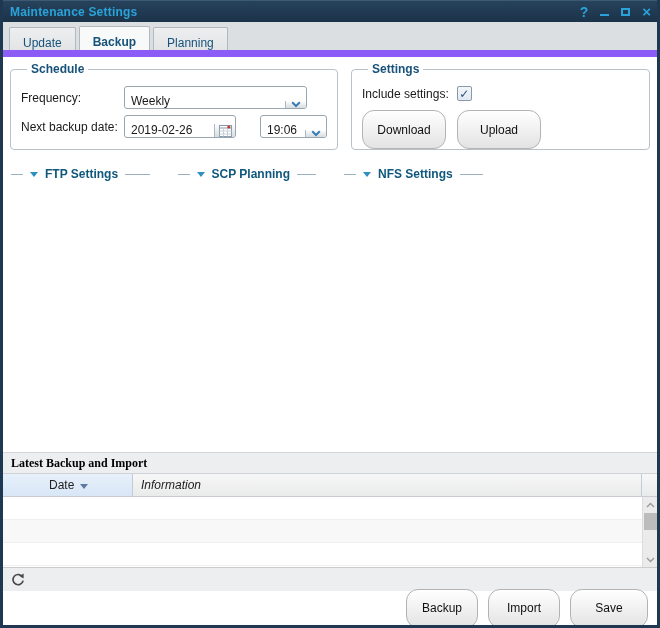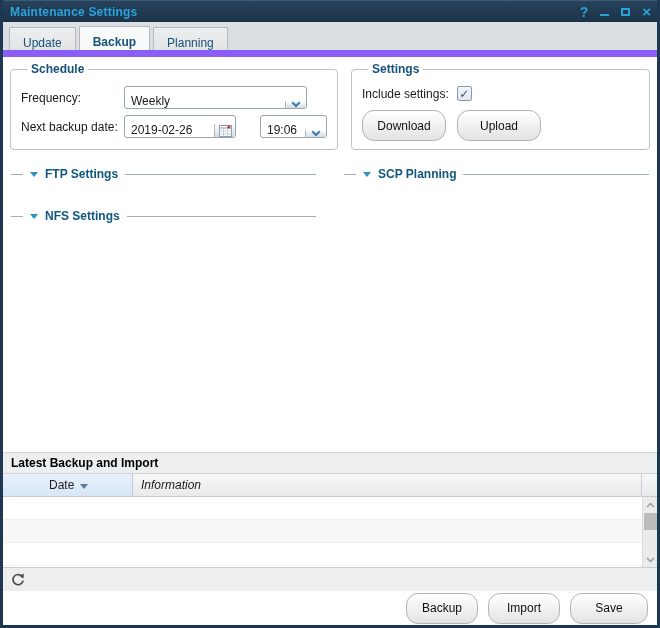--- a/index.html
+++ b/index.html
@@ -74,49 +74,49 @@
   .w-date { width:112px; }
   .w-time { width:67px; margin-left:24px; }
   .chk {
     width:15px; height:15px; margin-left:8px;
     border:1px solid #8a99a5; border-radius:2px;
     background:linear-gradient(#f2f6fa,#dfe9f2);
     display:flex; align-items:center; justify-content:center;
     color:#2c4f79; font-weight:bold; font-size:12px; line-height:12px;
   }
   .pillbtn {
-    height:31px; border:1px solid #b3b3b3; border-radius:12px;
+    height:39px; border:1px solid #b3b3b3; border-radius:12px;
     background:linear-gradient(#ffffff,#e3e3e3);
     padding:0 14px; min-width:84px;
     font-family:inherit; font-size:12px; color:#111; cursor:default;
   }
   .btnrow { display:flex; gap:11px; margin-top:9px; }
   
   .sections {
-    display:grid; grid-template-columns:1fr 1fr;
+    display:grid; grid-template-columns:1fr 1fr 1fr 1fr;
     column-gap:27px; row-gap:24px;
     margin:17px 8px 8px 8px;
     gap:28px;
   }
   .sect { display:flex; align-items:center; gap:7px; cursor:default; }
   .hline-s { width:12px; height:1px; background:#9db0bf; }
   .hline-l { flex:1; height:1px; background:#9db0bf; }
   .tri-down {
     width:0; height:0;
     border-left:4px solid transparent; border-right:4px solid transparent;
     border-top:5px solid #2e8fc0;
   }
   .sect .lbl { font-weight:bold; color:#0f577c; white-space:nowrap; }
   .flexspacer { flex:1; }
   
   .tbl-title {
     height:22px; flex:0 0 22px;
     background:#eceeef;
     border-top:1px solid #d2d6d9; border-bottom:1px solid #cfd3d6;
-    font-weight:bold; padding:3px 0 0 8px; color:#000;
+    font-weight:bold; padding:3px 0 0 8px; color:#000;font-family:Liberation Serif, serif;
   }
   .tbl-head { height:23px; flex:0 0 23px; display:flex; border-bottom:1px solid #c8ccd0; }
   .th {
     display:flex; align-items:center; padding-left:8px;
     border-right:1px solid #c3cbd4; cursor:default;
   }
   .th-date {
     width:130px; flex:0 0 130px;
     background:linear-gradient(#e7f0fb,#d8e6f6);
     color:#222;

